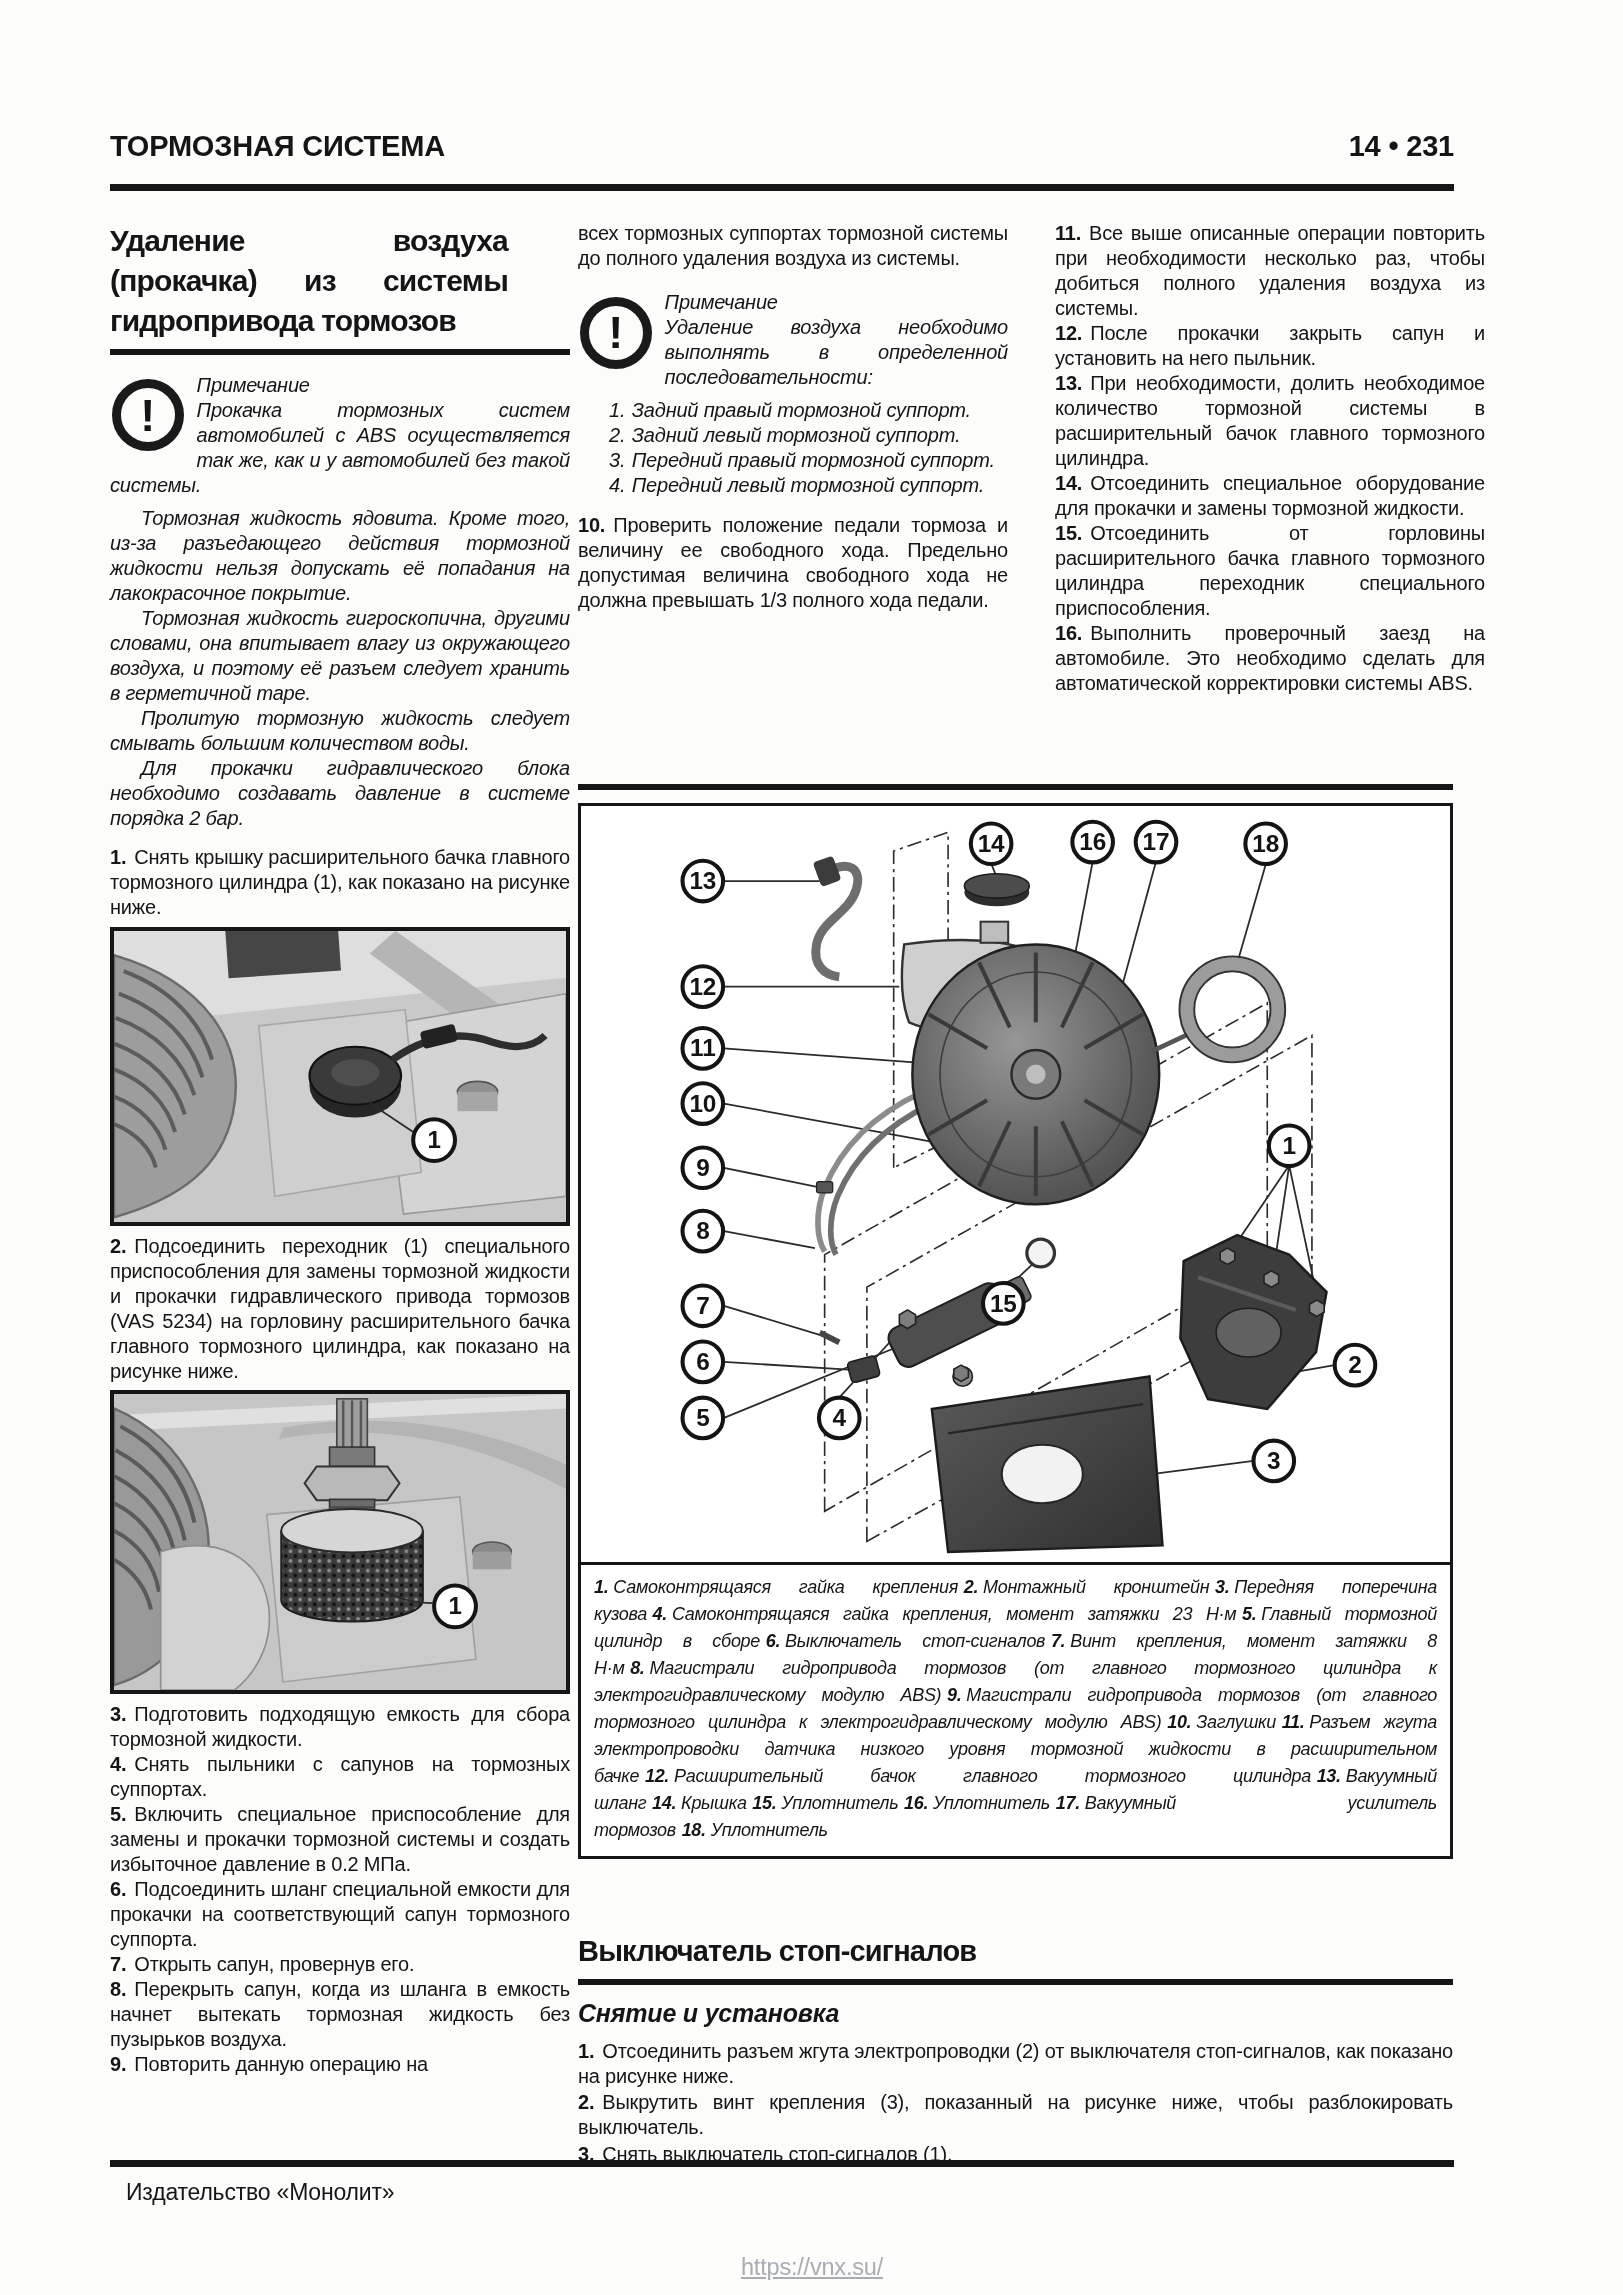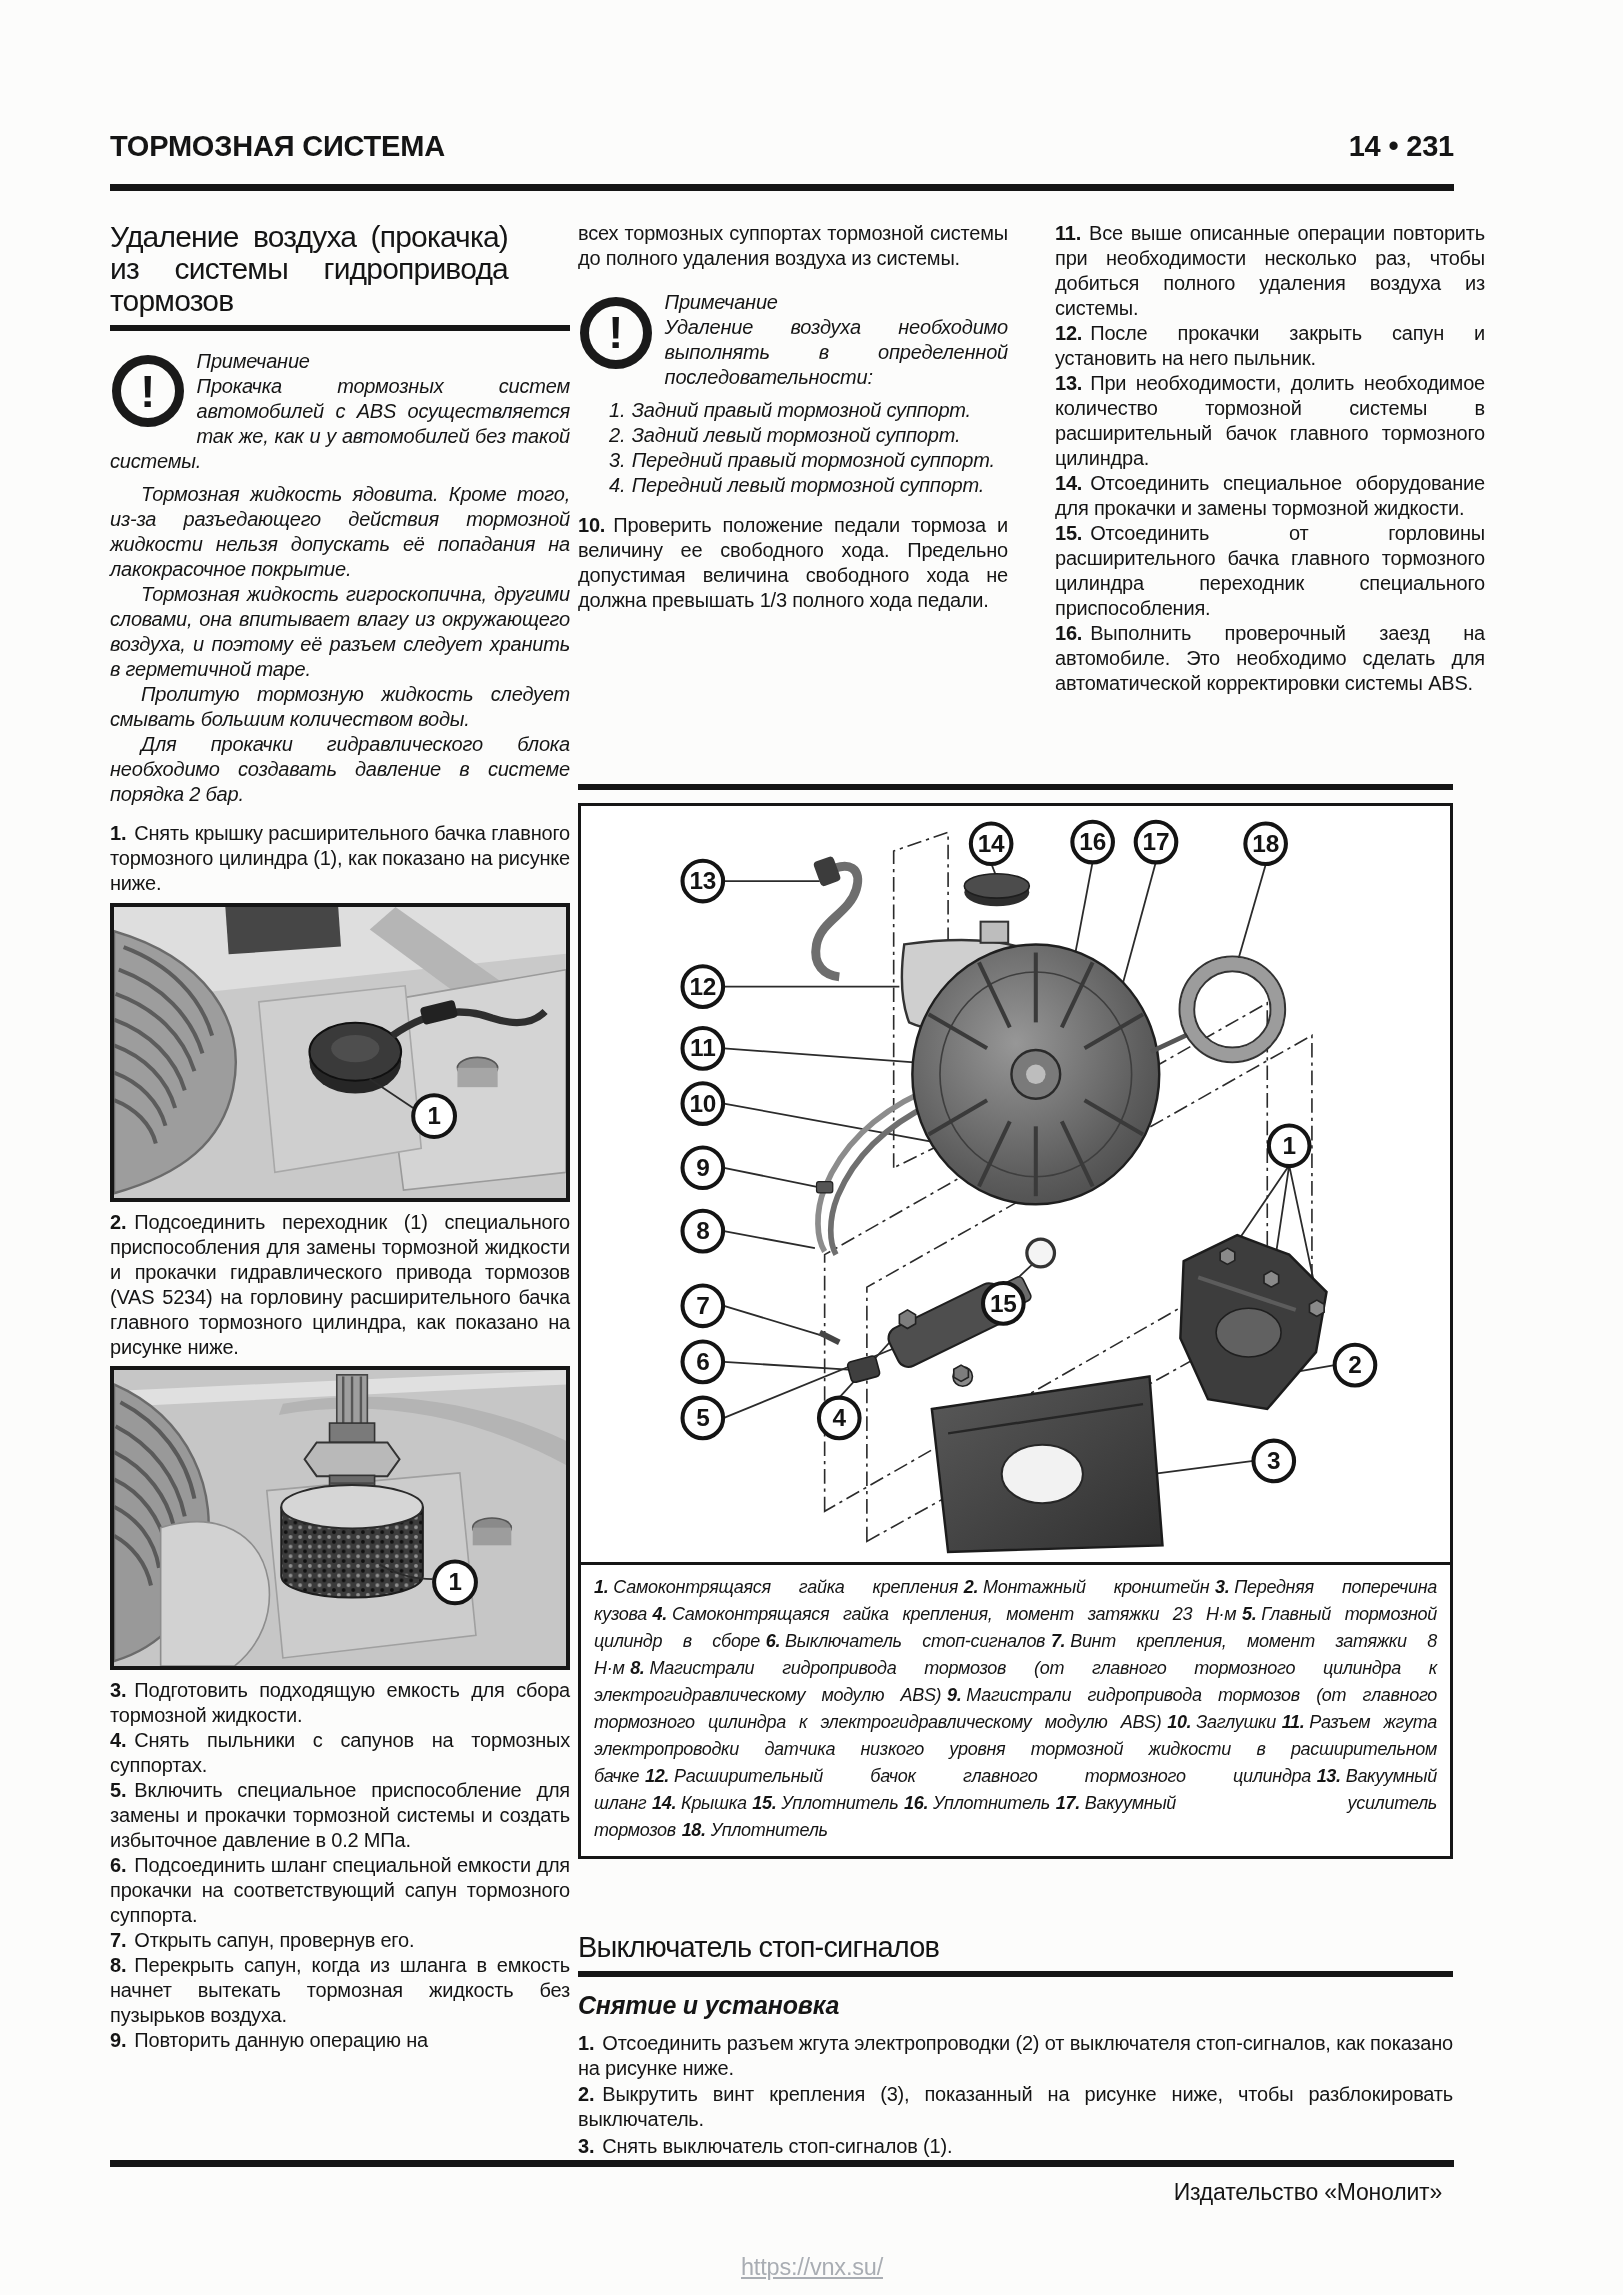--- a/index.html
+++ b/index.html
@@ -5,30 +5,30 @@
   html,body{margin:0;padding:0;background:#e8e8e8;}
   .page{
     position:relative;width:1624px;height:2295px;background:#fcfcfb;
     font-family:"Liberation Sans","DejaVu Sans",sans-serif;color:#151515;
     overflow:hidden;letter-spacing:-0.2px;
   }
   
   .page-header{position:absolute;left:110px;top:130px;width:1344px;display:flex;justify-content:space-between;font-weight:700;font-size:29px;}
   .hdr-rule{position:absolute;left:110px;top:184px;width:1344px;height:7.3px;background:#161616;}
   .footer-rule{position:absolute;left:110px;top:2160px;width:1344px;height:6.5px;background:#161616;}
-  .publisher{position:absolute;left:98px;top:2179px;width:1344px;text-align:right;font-size:23px;}
+  .publisher{position:absolute;left:126px;top:2179px;width:1344px;font-size:23px;}
   .watermark{position:absolute;left:0;top:2254px;width:1624px;text-align:center;font-size:23.5px;color:#a9adb3;}
   .watermark a{color:#a9adb3;text-decoration:underline;text-align:center;}
   
   .col{position:absolute;top:221px;font-size:20px;line-height:25px;text-align:justify;}
   #col1{left:110px;width:460px;}
   #col2{left:578px;width:430px;}
   #col3{left:1023px;width:430px;margin-left:32px;}
   .col p{margin:0;}
-  h1.sec{font-size:30px;line-height:32px;font-weight:400;margin:0;letter-spacing:-0.8px;}
+  h1.sec{font-size:30px;line-height:40px;font-weight:700;margin:0;letter-spacing:-0.8px;}
   .h-rule{height:5.7px;background:#161616;margin:8px 0 18px 0;}
   
   .note{font-style:italic;margin:4.9px 0 8px 0;display:flow-root;}
   .note-icon{float:left;width:54px;height:54px;border:9px solid #1a1a1a;border-radius:50%;
     margin:6.5px 13px 3.2px 1.6px;display:flex;align-items:center;justify-content:center;
     font-style:normal;font-weight:800;font-size:45px;line-height:1;}
   .note-label{display:block;font-style:italic;}
   .indent{text-indent:31px;}
   .step{margin:1.6px 0;}
   .step .n{font-weight:700;margin-right:8px;}

